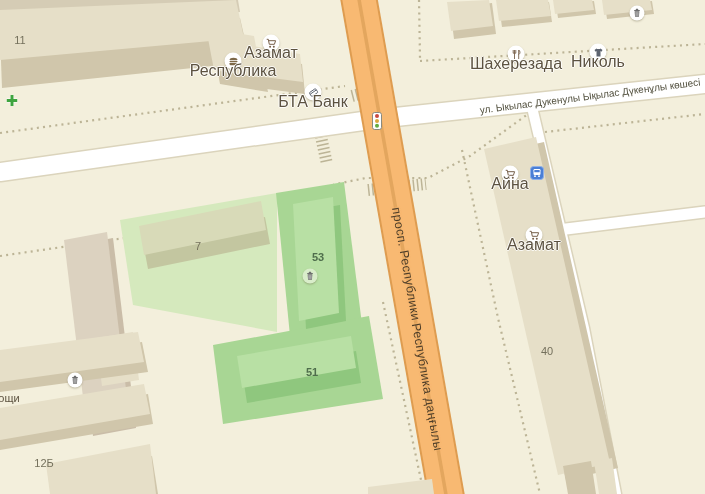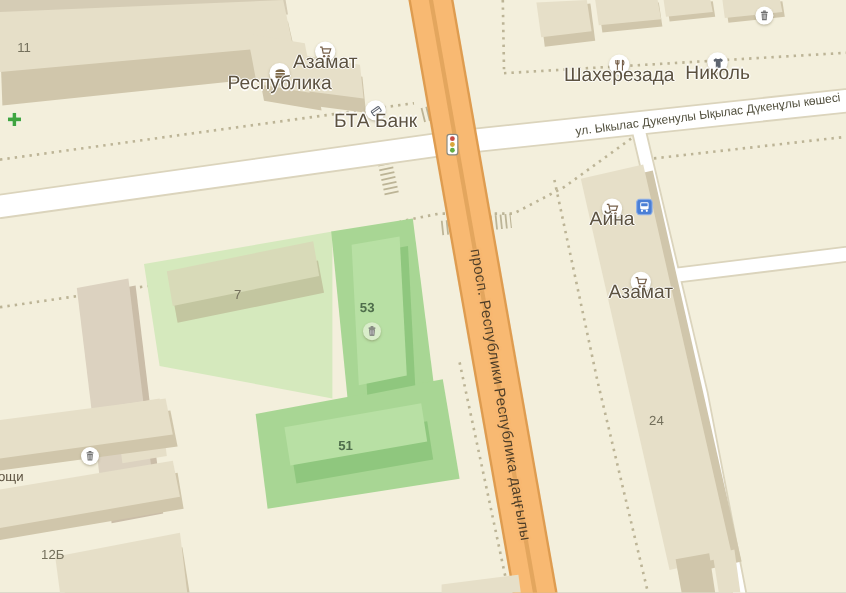--- a/index.html
+++ b/index.html
@@ -136,23 +136,23 @@
 
     <polygon points="368,487 432,479 434,494 368,494" style="fill:var(--bldg_roof)"></polygon>
   </svg>
 
   <div id="labels-layer">
       <div class="lbl street-label" style="left: 590px; top: 96px; transform: translate(-50%, -50%) rotate(-7.3deg);">ул. Ыкылас Дукенулы Ықылас Дүкенұлы көшесі</div>
       <div class="lbl road-label" style="left: 406px; top: 264px; transform: translate(-50%, -50%) rotate(80deg);">просп. Республики</div>
       <div class="lbl road-label" style="left: 427px; top: 387px; transform: translate(-50%, -50%) rotate(80deg);">Республика даңғылы</div>
       <div class="lbl bldg-label" style="left: 20px; top: 40px; color: rgb(116, 112, 92);">11</div>
       <div class="lbl bldg-label" style="left: 198px; top: 246px; color: rgb(116, 112, 92);">7</div>
-      <div class="lbl bldg-label" style="left: 306px; top: 257px; color: rgb(79, 110, 76); font-weight: bold;">53</div>
-      <div class="lbl bldg-label" style="left: 288px; top: 372px; color: rgb(79, 110, 76); font-weight: bold;">51</div>
-      <div class="lbl bldg-label" style="left: 547px; top: 351px; color: rgb(116, 112, 92);">24</div>
+      <div class="lbl bldg-label" style="left: 318px; top: 257px; color: rgb(79, 110, 76); font-weight: bold;">53</div>
+      <div class="lbl bldg-label" style="left: 312px; top: 372px; color: rgb(79, 110, 76); font-weight: bold;">51</div>
+      <div class="lbl bldg-label" style="left: 547px; top: 351px; color: rgb(116, 112, 92);">40</div>
       <div class="lbl bldg-label" style="left: 44px; top: 435px; color: rgb(116, 112, 92); margin-top: 28px;">12Б</div>
       <div class="lbl bldg-label" style="left: 9px; top: 398px; color: rgb(92, 82, 64);">ощи</div>
       <div class="poi" style="left: 233px; top: 61px;">
         <div class="poi-circle">
           <svg width="12" height="12" viewBox="0 0 12 12">
             <path d="M2 4.6c0-1.5 1.8-2.3 4-2.3s4 .8 4 2.3z" fill="#7d6848"></path>
             <rect x="2" y="5.3" width="8" height="1.5" rx=".7" fill="#7d6848"></rect>
             <path d="M2 7.5h8v.9c0 .8-.8 1.4-1.8 1.4H3.8c-1 0-1.8-.6-1.8-1.4z" fill="#7d6848"></path>
           </svg>
         </div>

